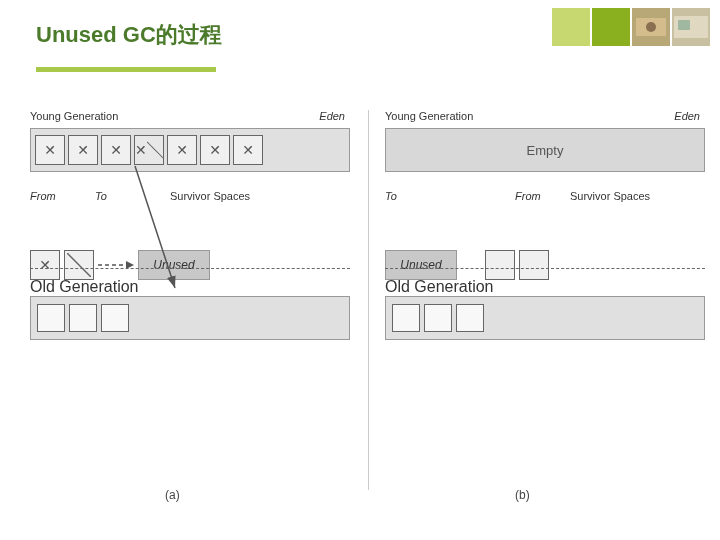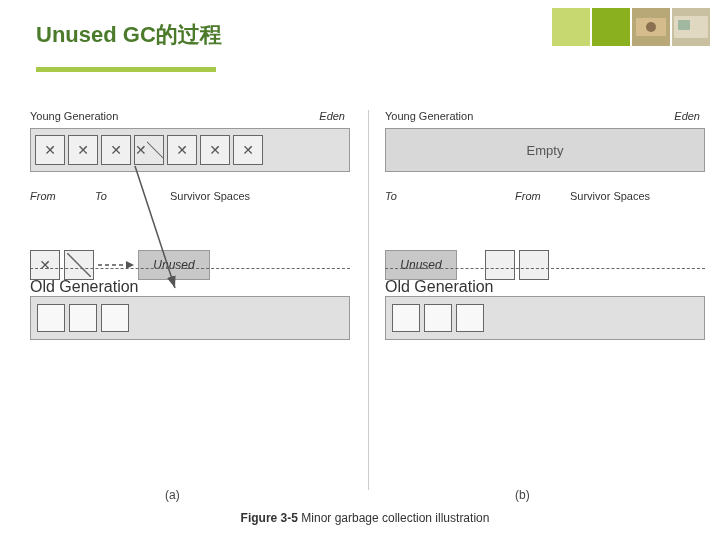--- a/index.html
+++ b/index.html
@@ -441,18 +441,15 @@
       <div class="old-gen-box" style="top: 196px;">
         <div class="o-box"></div>
         <div class="o-box"></div>
         <div class="o-box"></div>
       </div>
 
       <div class="sub-label" style="left: 130px;">(b)</div>
 
     </div>
 
-    <div class="figure-caption">
-      <span class="fig-bold">Figure 3-5</span><span> Minor garbage collection illustration</span>
-    </div>
 
   </div>
 </div>
 
 </body></html>

